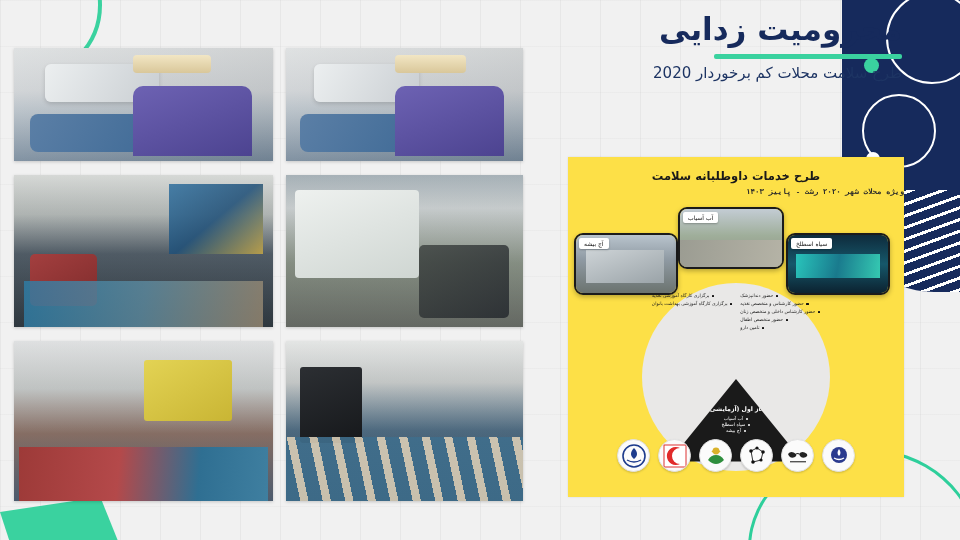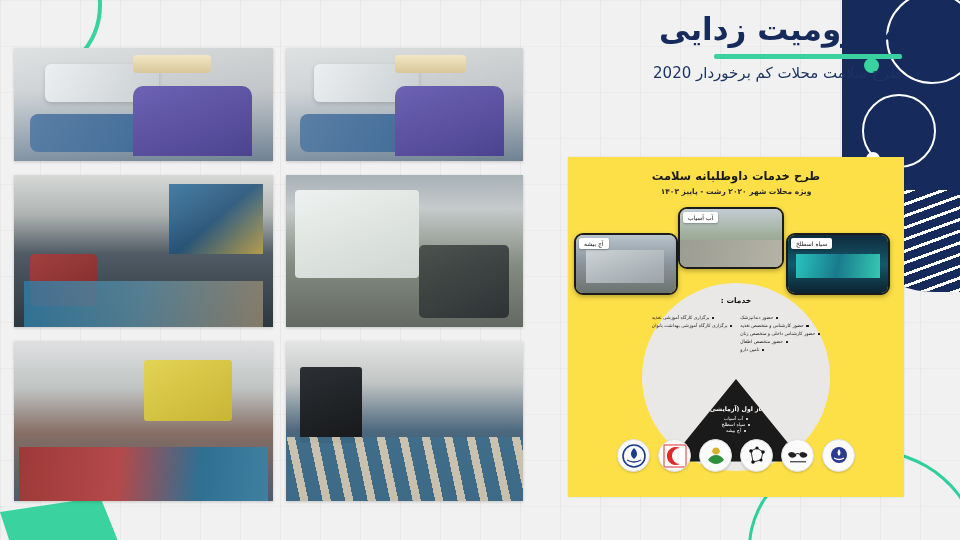--- a/index.html
+++ b/index.html
@@ -214,23 +214,24 @@
     background:#fde047;
     box-shadow:0 0 2px rgba(0,0,0,0.10);
     overflow:hidden;
   }
   .info-title {
     text-align:center; direction:rtl;
     font-size:11.5px; font-weight:bold; color:#1a1a1a;
     margin-top:12px; letter-spacing:0.2px;
   }
   .info-sub {
-    text-align:center; direction:rtl;
+    text-align:right; direction:rtl;
     font-size:7.5px; font-weight:bold; color:#2a2a2a;
     margin-top:4px;
+    font-family:Liberation Mono, monospace;
   }
   .loc-cards { position:absolute; inset:0; }
   .loc-card {
     position:absolute;
     border-radius:9px;
     border:2.5px solid #1b1b1b;
     overflow:hidden;
     box-shadow:0 2px 5px rgba(0,0,0,0.28);
   }
   .loc-card .shot { position:absolute; inset:0; }
@@ -382,21 +383,20 @@
     <div class="photo ph-truck"></div>
     <div class="photo ph-room"></div>
     <div class="photo ph-carpet"></div>
   </div>
 
   <div class="info-panel">
     <div class="info-title">طرح خدمات داوطلبانه سلامت</div>
     <div class="info-sub">ویژه محلات شهر ۲۰۲۰ رشت - پاییز ۱۴۰۳</div>
 
     <div class="services-circle">
-      <div class="services-head">خدمات :</div>
       <div class="svc-cols">
         <div class="svc-col">
           <div class="svc-item">
               <span class="bullet"></span>
               <span>برگزاری کارگاه آموزشی تغذیه</span>
             </div>
           <div class="svc-item">
               <span class="bullet"></span>
               <span>برگزاری کارگاه آموزشی بهداشت بانوان</span>
             </div>

